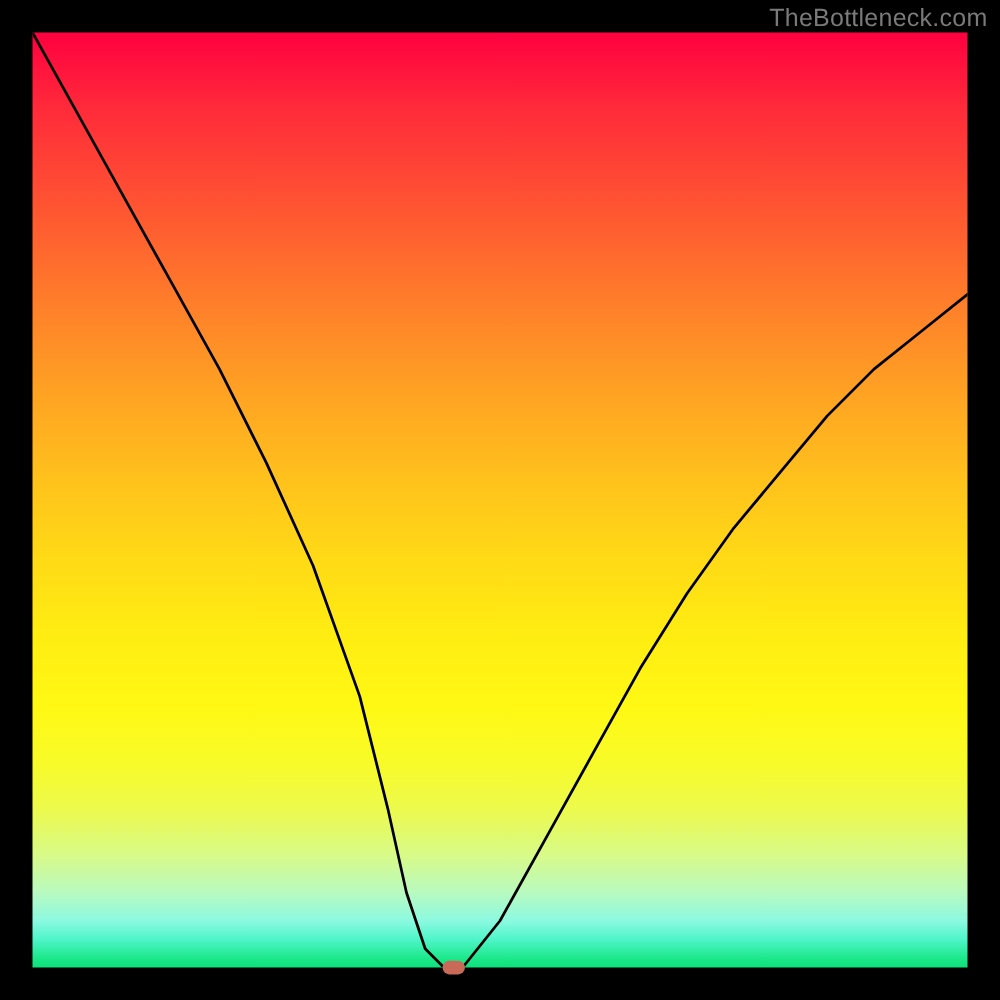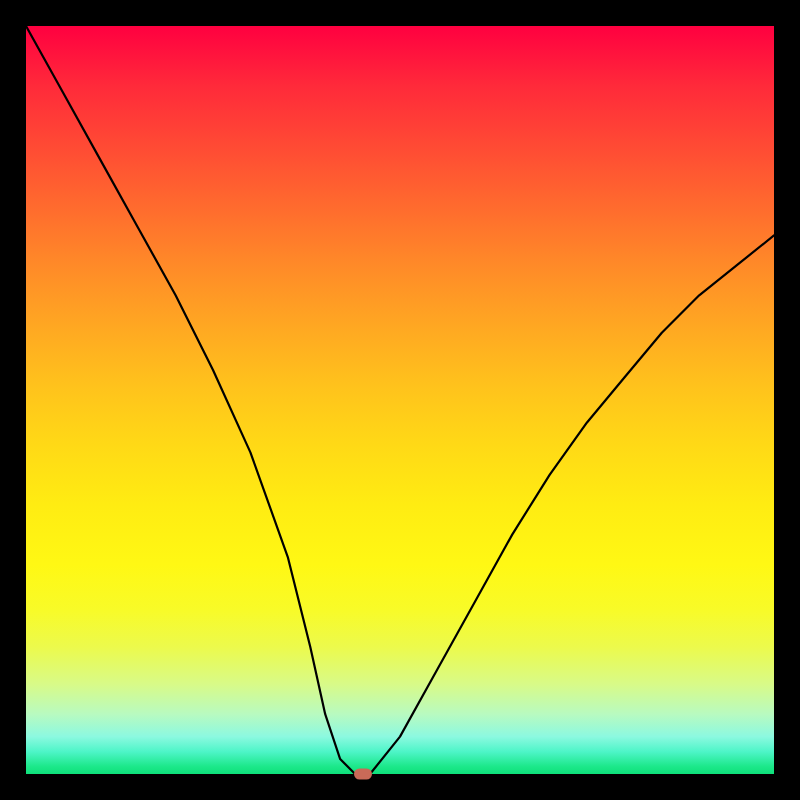--- a/index.html
+++ b/index.html
@@ -77,14 +77,15 @@
   <div class="plot-area">
 
     <svg class="curve" viewBox="0 0 748 748" preserveAspectRatio="none">
       <path id="curve-path" d="M0.00 0.00 L37.40 67.32 L74.80 134.64 L112.20 201.96 L149.60 269.28 L187.00 344.08 L224.40 426.36 L261.80 531.08 L284.24 620.84 L299.20 688.16 L314.16 733.04 L329.12 748.00 L344.08 748.00 L374.00 710.60 L411.40 643.28 L448.80 575.96 L486.20 508.64 L523.60 448.80 L561.00 396.44 L598.40 351.56 L635.80 306.68 L673.20 269.28 L710.60 239.36 L748.00 209.44" fill="none" stroke="#000" stroke-width="2.2" stroke-linecap="round" stroke-linejoin="round"></path>
     </svg>
 
     <div id="marker" class="marker" style="left: 336.6px; top: 748px; background: rgb(201, 106, 88);"></div>
 
   </div>
 
+  <div class="watermark">TheBottleneck.com</div>
 
 </div>
 
 </body></html>

